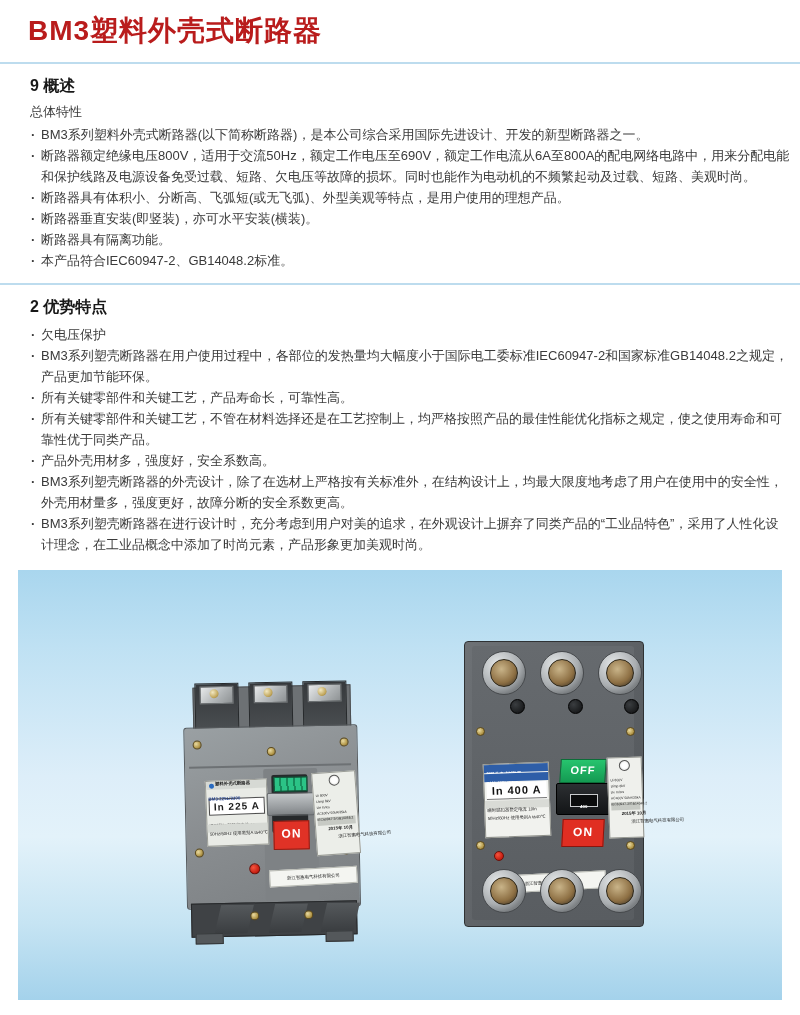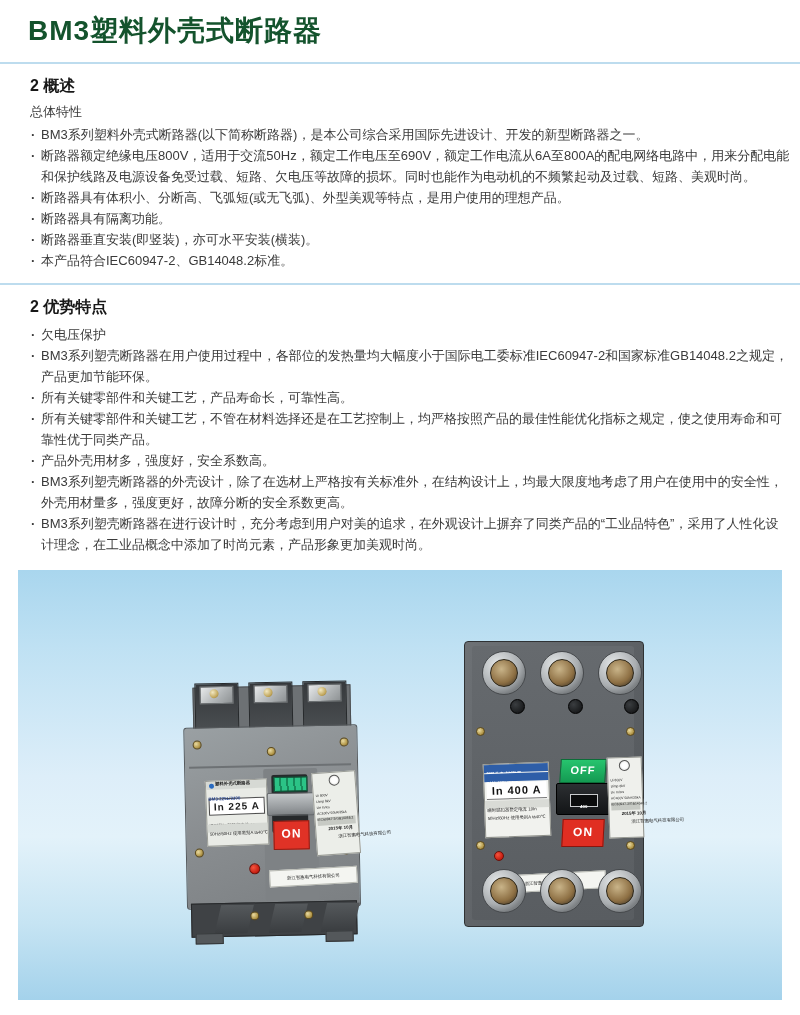--- a/index.html
+++ b/index.html
@@ -5,21 +5,21 @@
   html,body { margin:0; padding:0; }
   body {
     width:800px; height:1015px; position:relative; overflow:hidden;
     background:#ffffff;
     font-family:"Liberation Sans","DejaVu Sans",sans-serif;
     color:#3a3a3a;
   }
   
   .doc-title {
     margin:12px 0 12px 28px;
-    font-size:28px; font-weight:bold; color:#14532d; letter-spacing:1px;
+    font-size:28px; font-weight:bold; color:#b91c1c; letter-spacing:1px;
   }
   .divider { height:2px; background:#bddcee; }
   .sec-heading {
     margin:12px 0 6px 30px;
     font-size:16px; font-weight:bold; color:#181818;
   }
   .sub-heading { margin:2px 0 2px 30px; font-size:13px; color:#3a3a3a; }
   ul.bullets {
     list-style:none; margin:3px 10px 12px 30px; padding:0;
     font-size:13px; line-height:21px; color:#3a3a3a;
@@ -112,28 +112,28 @@
     color:#fff; font-weight:bold; font-size:12px; text-align:center; line-height:24px; letter-spacing:1px; transform:skewX(-3deg); }
   
   .rb-spec { position:absolute; left:144px; top:116px; width:33px; height:78px; background:#eff0ec; border:1px solid #8f918b; transform:rotate(-2deg); padding-top:1px; }
 </style>
 </head>
 <body>
 
 <div class="doc-title">BM3塑料外壳式断路器</div>
 <div class="divider"></div>
 
-<div class="sec-heading">2 概述</div>
+<div class="sec-heading">9 概述</div>
 <div class="sub-heading">总体特性</div>
 <ul class="bullets">
   <li>BM3系列塑料外壳式断路器(以下简称断路器)，是本公司综合采用国际先进设计、开发的新型断路器之一。</li>
   <li>断路器额定绝缘电压800V，适用于交流50Hz，额定工作电压至690V，额定工作电流从6A至800A的配电网络电路中，用来分配电能和保护线路及电源设备免受过载、短路、欠电压等故障的损坏。同时也能作为电动机的不频繁起动及过载、短路、美观时尚。</li>
   <li>断路器具有体积小、分断高、飞弧短(或无飞弧)、外型美观等特点，是用户使用的理想产品。</li>
+  <li>断路器垂直安装(即竖装)，亦可水平安装(横装)。</li>
   <li>断路器具有隔离功能。</li>
-  <li>断路器垂直安装(即竖装)，亦可水平安装(横装)。</li>
   <li>本产品符合IEC60947-2、GB14048.2标准。</li>
 </ul>
 
 <div class="divider"></div>
 
 <div class="sec-heading">2 优势特点</div>
 <ul class="bullets">
   <li>欠电压保护</li>
   <li>BM3系列塑壳断路器在用户使用过程中，各部位的发热量均大幅度小于国际电工委标准IEC60947-2和国家标准GB14048.2之规定，产品更加节能环保。</li>
   <li>所有关键零部件和关键工艺，产品寿命长，可靠性高。</li>

